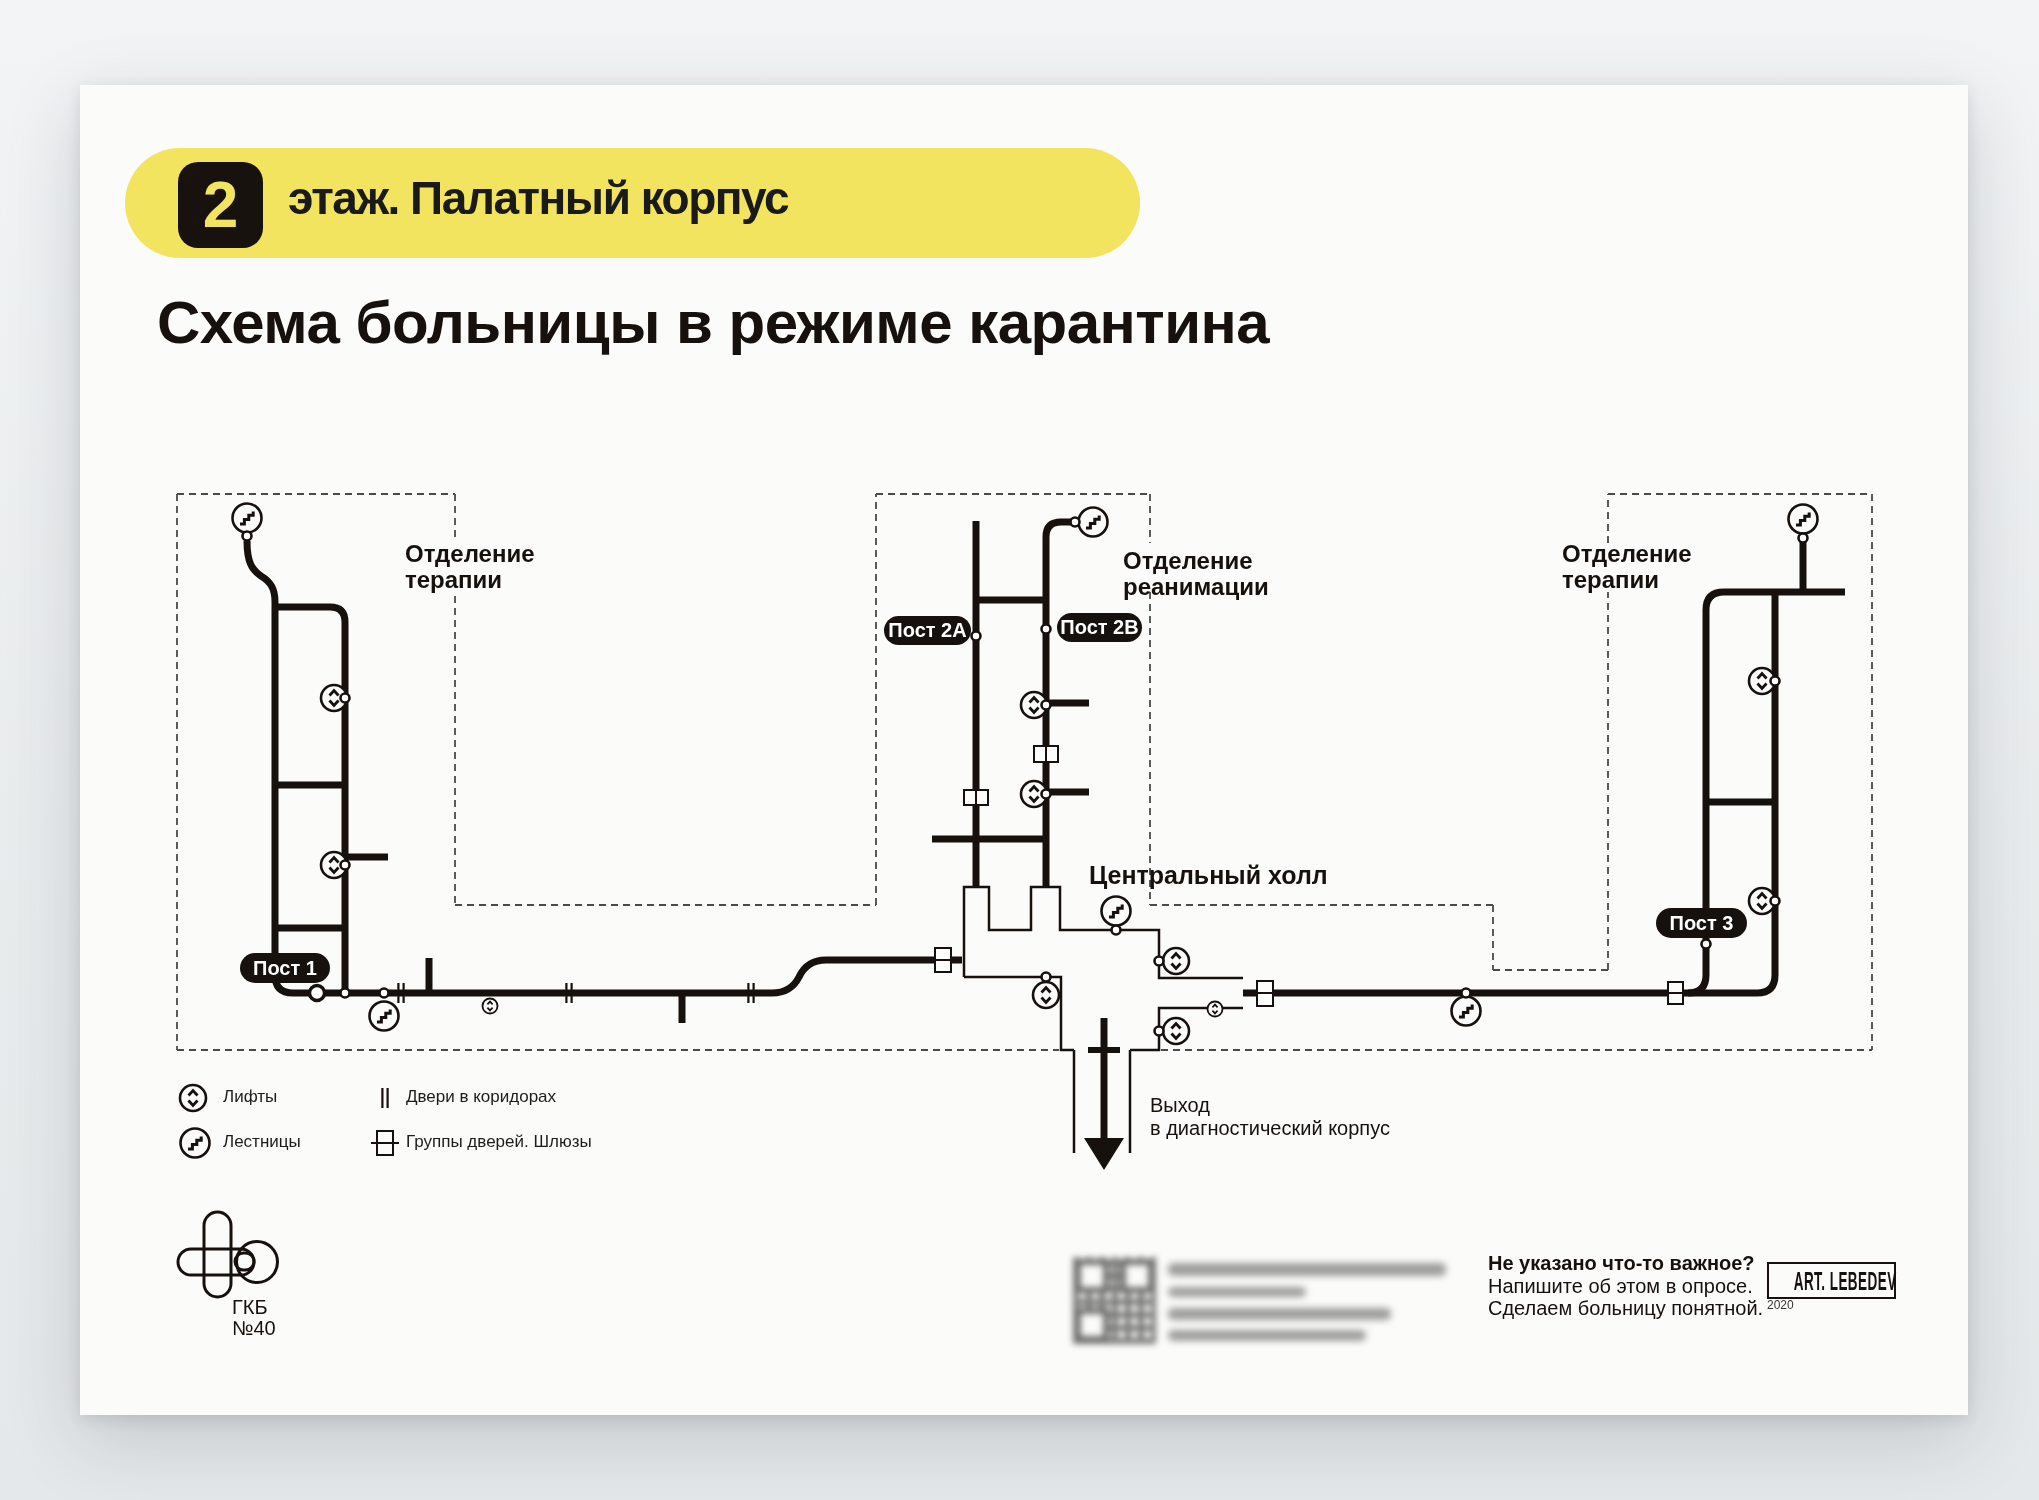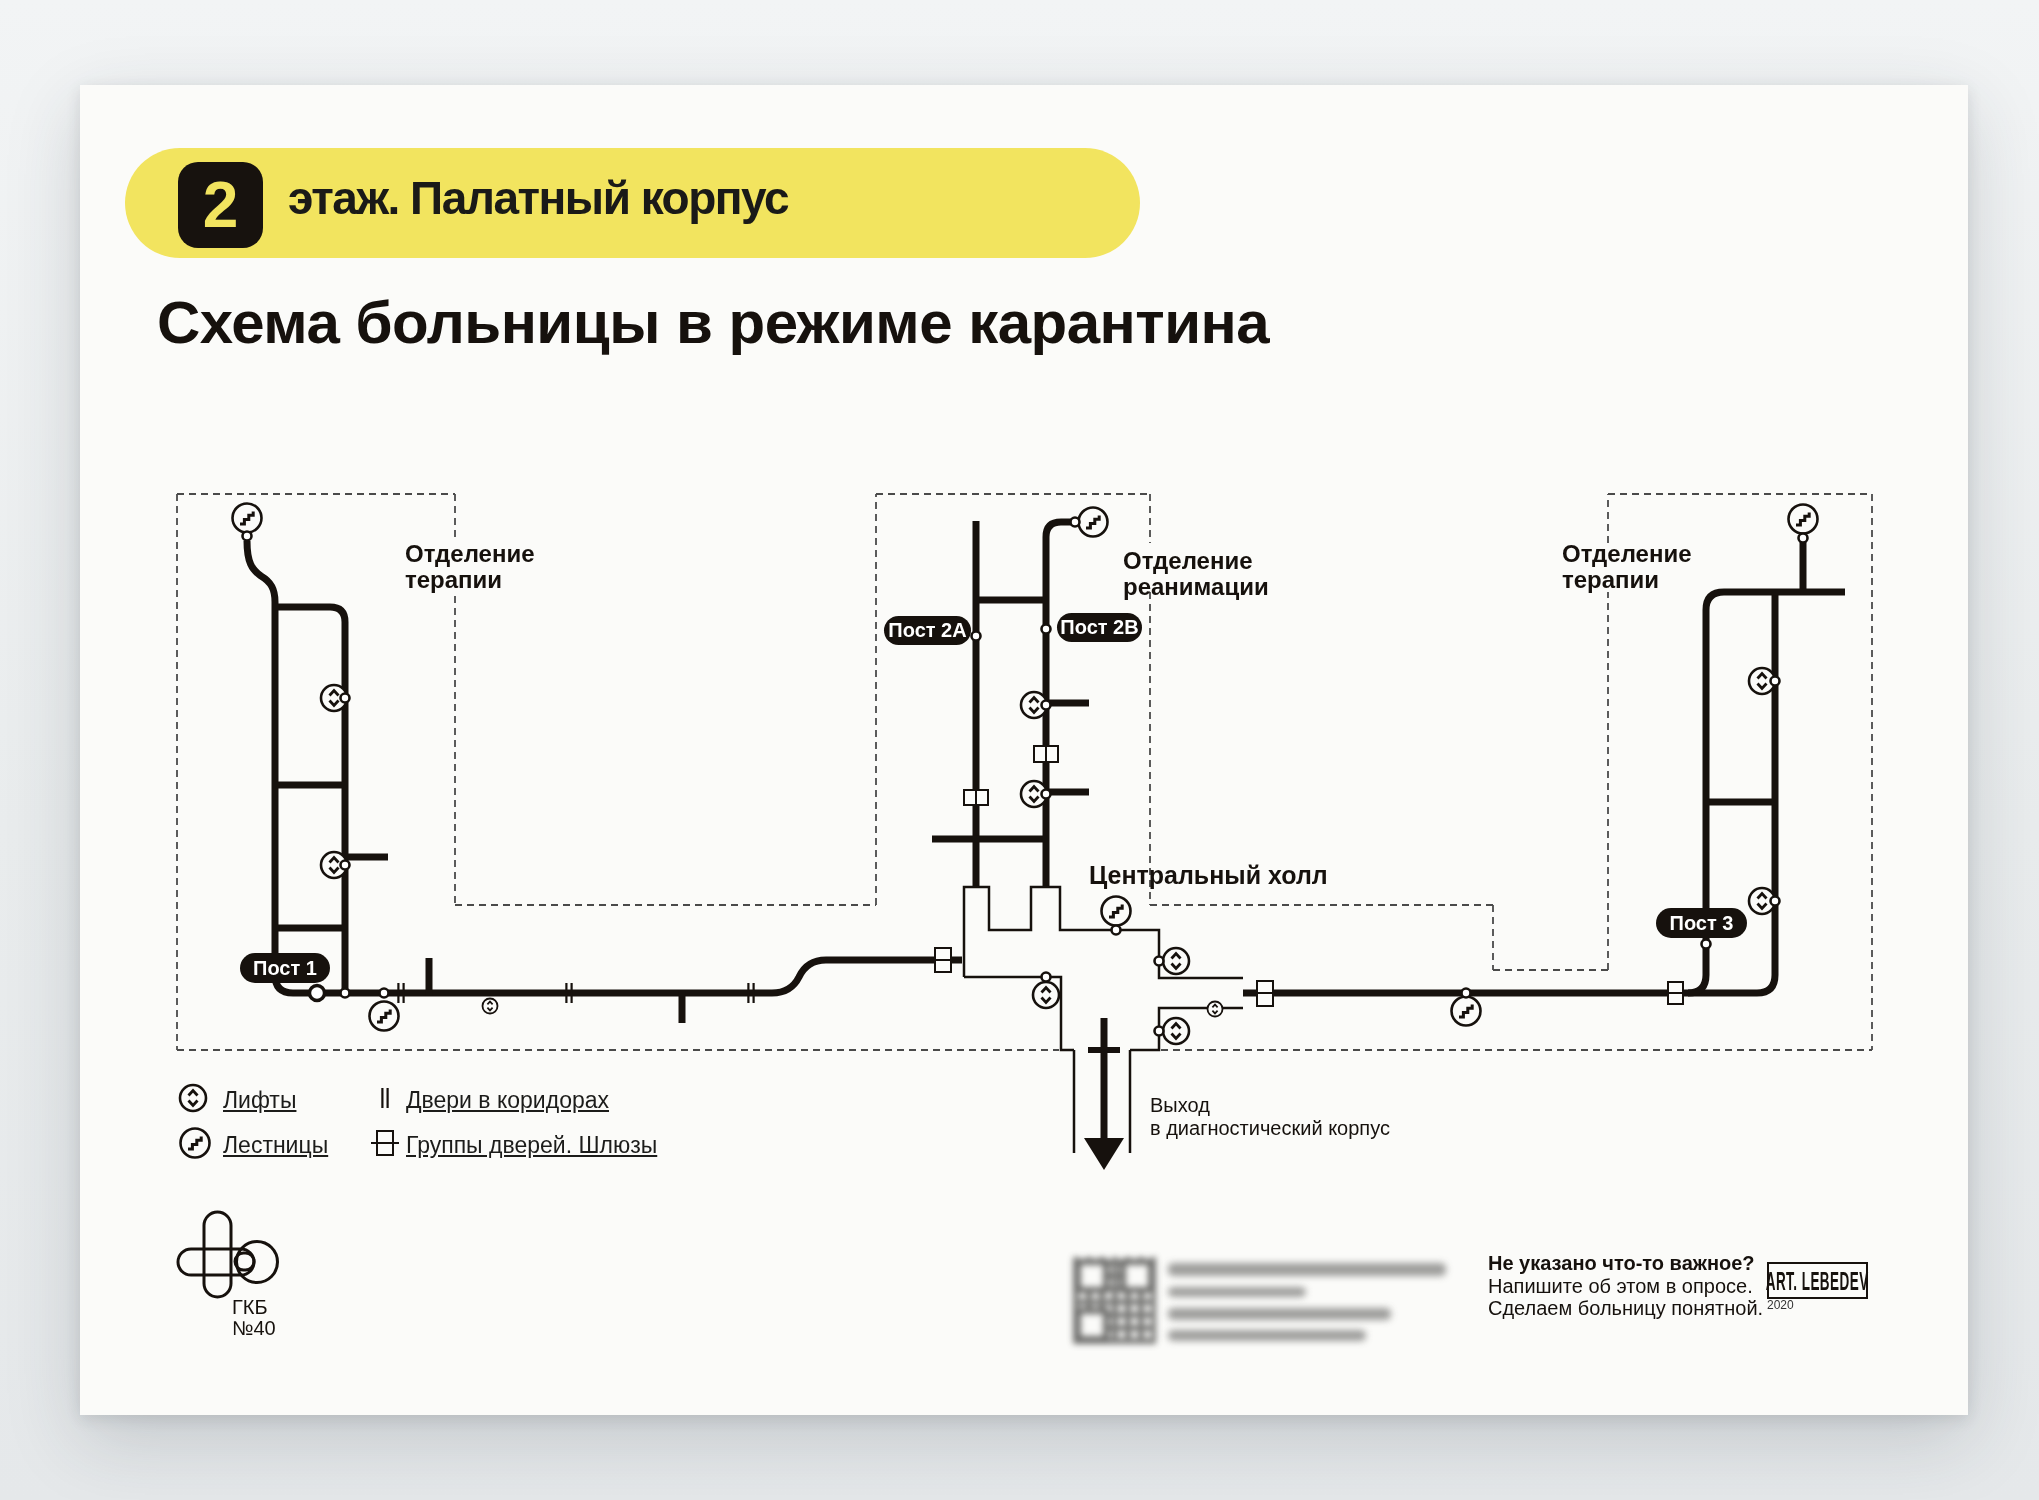--- a/index.html
+++ b/index.html
@@ -18,27 +18,27 @@
   #page-title{left:288px;top:148px;height:100px;display:flex;align-items:center;
               font-size:46px;font-weight:bold;letter-spacing:-1.5px;color:#1a1a18;}
   #page-subtitle{left:157px;top:288px;font-size:60px;font-weight:bold;letter-spacing:-0.5px;}
   
   .dept{font-size:24px;font-weight:bold;line-height:26px;white-space:pre-line;}
   .pill{background:#16110d;color:#fff;font-size:20px;font-weight:bold;border-radius:16px;
         display:flex;align-items:center;justify-content:center;}
   #hall-label{font-size:25px;font-weight:bold;}
   #exit-label{font-size:20px;line-height:23px;}
   #exit-label .b{font-weight:normal;}
-  .legend-label{font-size:23px;color:#1c1c1a;text-decoration:underline;}
+  .legend-label{font-size:17px;color:#1c1c1a;}
   
   .gkb{font-size:20px;font-weight:normal;line-height:21px;}
   #note{font-size:20px;line-height:22.5px;}
   #note .b{font-weight:bold;}
   #al-box{left:1767px;top:1262px;width:97px;height:33px;border:2.5px solid #16110d;
-          display:flex;align-items:center;justify-content:center;overflow:visible;}
+          display:flex;align-items:center;justify-content:center;overflow:visible;padding-left:28px;}
   #al-text{font-size:15px;font-weight:bold;letter-spacing:.5px;transform:scale(.9,1.7);white-space:nowrap;}
   #al-year{left:1767px;top:1298px;font-size:12px;color:#333;}
   
   #qr{left:1073px;top:1257px;width:83px;height:87px;filter:blur(3px);opacity:.8;
       background:
         repeating-linear-gradient(0deg,#5a5a58 0 6px,transparent 6px 13px),
         repeating-linear-gradient(90deg,#5a5a58 0 6px,transparent 6px 13px);}
   .qr-eye{position:absolute;width:22px;height:22px;border:6px solid #4a4a48;background:#fbfbf9;}
   .blurbar{position:absolute;background:#8d8d8b;border-radius:5px;filter:blur(3.5px);opacity:.85;}
 </style>

